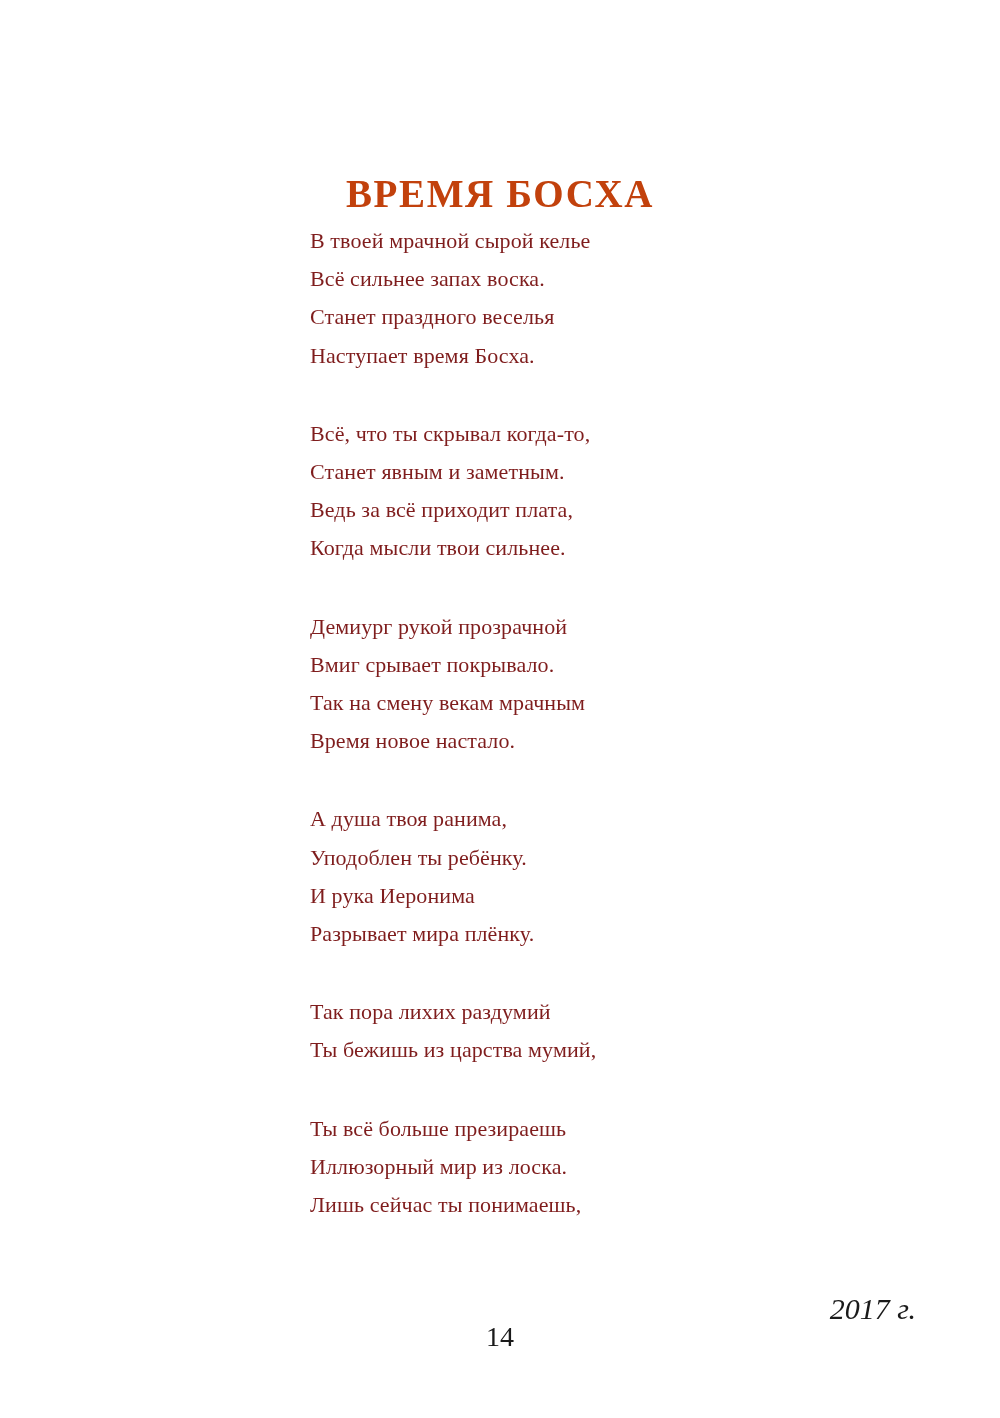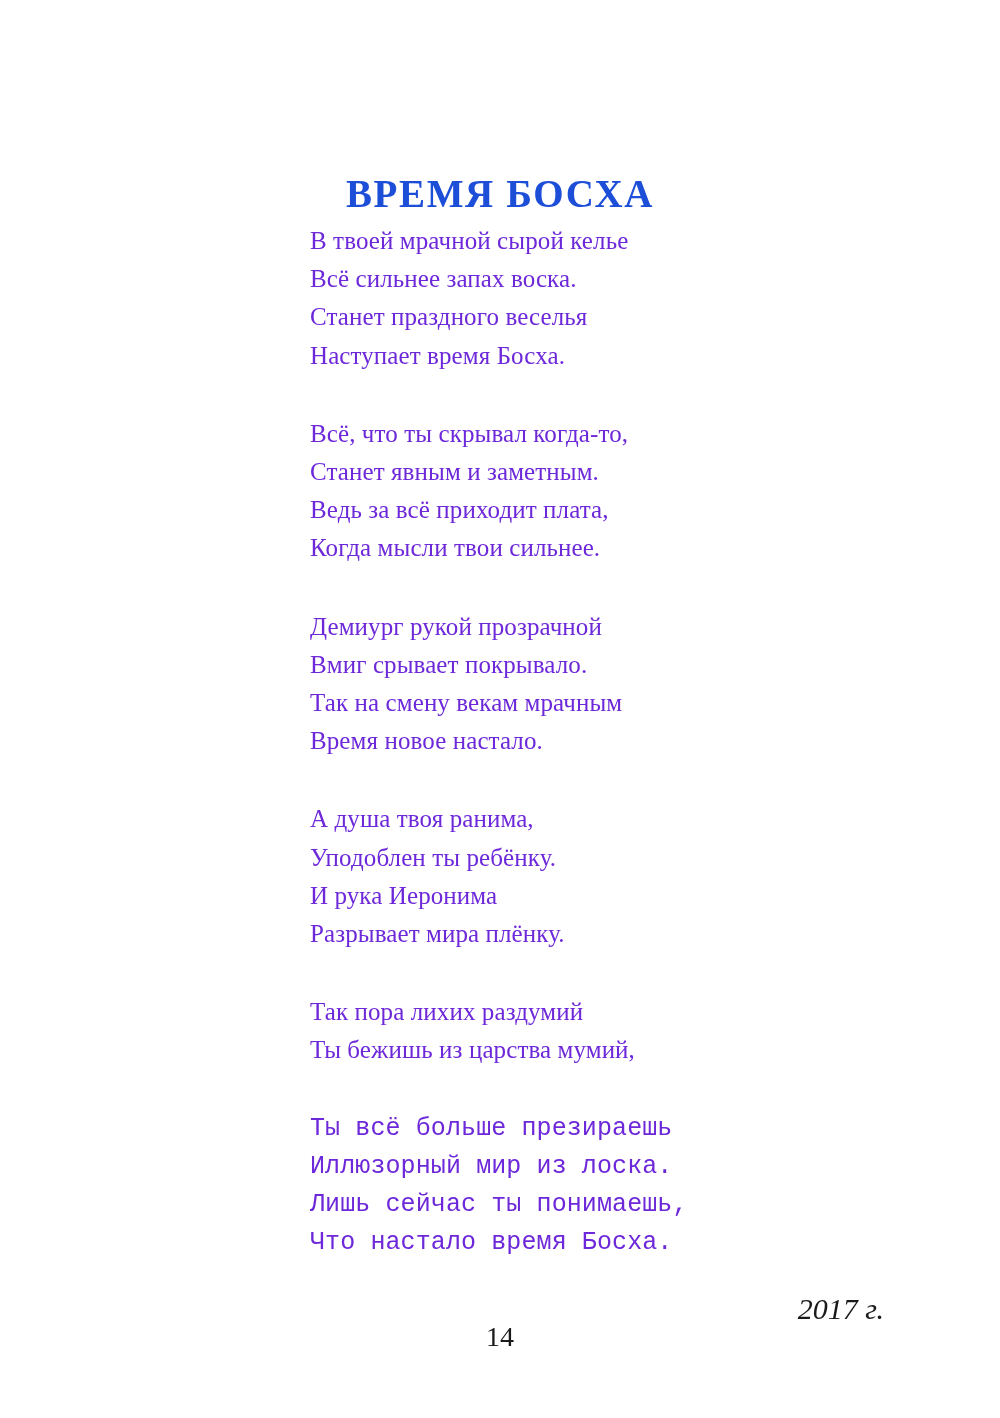--- a/index.html
+++ b/index.html
@@ -30,55 +30,54 @@
   .poem-title {
     position: absolute;
     top: 146px;
     left: 0;
     width: 1000px;
     text-align: center;
     font-size: 39px;
     font-weight: 700;
     letter-spacing: 1.6px;
     line-height: 1.12;
-    color: #1d4ed8;
+    color: #c2410c;
     font-family: "Liberation Serif", "DejaVu Serif", serif;
   }
 
   
   .poem-body {
     position: absolute;
     top: 222px;
     left: 310px;
     width: 440px;
   }
 
   .stanza {
     margin: 0 0 40px 0;
   }
   .stanza:last-child {
     margin-bottom: 0;
-    font-family: Liberation Mono, monospace;
   }
 
   .verse-line {
-    font-size: 25px;
+    font-size: 22px;
     line-height: 38.2px;
     white-space: pre;
-    color: #6d28d9;
+    color: #7f1d1d;
     letter-spacing: 0.1px;
   }
 
   
   .poem-date {
     position: absolute;
     top: 1292px;
     left: 0;
     width: 1000px;
-    padding-right: 116px;
+    padding-right: 84px;
     box-sizing: border-box;
     text-align: right;
     font-style: italic;
     font-size: 30px;
     line-height: 1.1;
     color: #1a1a1a;
   }
 
   
   .page-number {
@@ -125,21 +124,20 @@
         <div class="verse-line">Разрывает мира плёнку.</div>
       </div>
       <div class="stanza">
         <div class="verse-line">Так пора лихих раздумий</div>
         <div class="verse-line">Ты бежишь из царства мумий,</div>
       </div>
       <div class="stanza">
         <div class="verse-line">Ты всё больше презираешь</div>
         <div class="verse-line">Иллюзорный мир из лоска.</div>
         <div class="verse-line">Лишь сейчас ты понимаешь,</div>
-        <div class="verse-line">Что настало время Босха.</div>
       </div>
     </div>
 
   <div class="poem-date">2017 г.</div>
 
   <div class="page-number">14</div>
 
 </div>
 
 </body></html>

